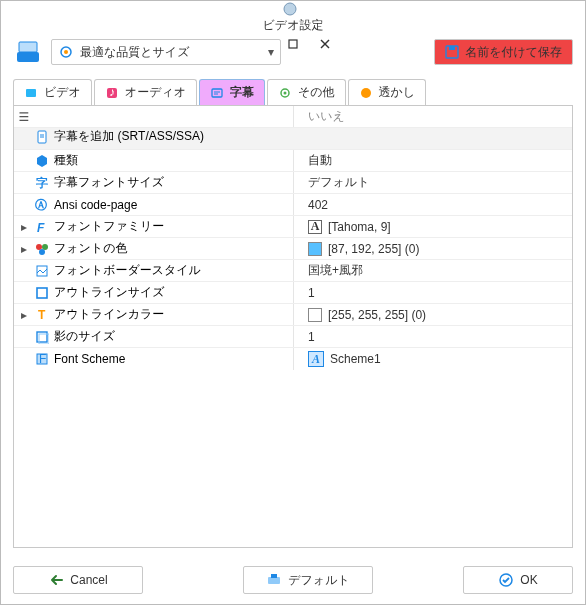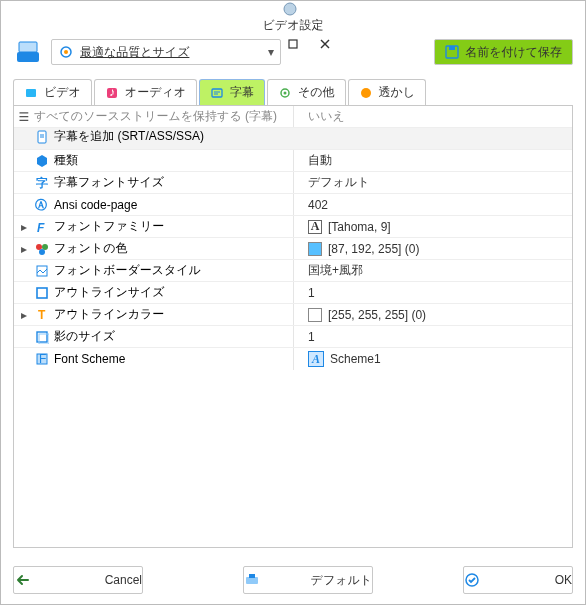--- a/index.html
+++ b/index.html
@@ -6,41 +6,41 @@
   body { margin: 0; background: #fff; width: 586px; height: 605px; border: 1px solid #bbb; display: flex; flex-direction: column; }
   .titlebar { height: 28px; display: flex; align-items: center; padding: 0 6px; flex-direction: column; }
   .titlebar .appicon { width: 16px; height: 16px; margin-right: 6px; display:flex; align-items:center; justify-content:center; }
   .titlebar .title { flex: 1; color: #333; }
   .winbtns { display: flex; gap: 4px; }
   .winbtn { width: 28px; height: 20px; display: flex; align-items: center; justify-content: center; color: #333; }
   .toolbar { height: 46px; display: flex; align-items: center; padding: 6px 12px; gap: 8px; }
   .bigicon { width: 30px; height: 30px; display:flex; align-items:center; justify-content:center; }
   .qualitysel { flex: 0 0 230px; height: 26px; border: 1px solid #c8c8c8; border-radius: 2px; display: flex; align-items: center; padding: 0 6px; background: #fff; }
   .qualitysel .qicon { width:16px; height:16px; margin-right:6px; display:flex; align-items:center; justify-content:center; }
-  .qualitysel .qtext { flex: 1; color: #333; text-decoration: underline; }
+  .qualitysel .qtext { flex: 1; color: #333; }
   .qualitysel .caret { color: #555; }
   .spacer { flex: 1; }
-  .savebtn { height: 26px; border: 1px solid #c8c8c8; border-radius: 2px; padding: 0 10px; display: flex; align-items: center; gap: 6px; background: #84cc16; color: #333; }
+  .savebtn { height: 26px; border: 1px solid #c8c8c8; border-radius: 2px; padding: 0 10px; display: flex; align-items: center; gap: 6px; background: #ef4444; color: #333; }
   .savebtn .saveicon { color:#1e88e5; }
   .tabs { display: flex; padding: 4px 28px 0 12px; gap: 2px; }
   .tab { height: 26px; border: 1px solid #c8c8c8; border-bottom: none; border-radius: 3px 3px 0 0; padding: 0 10px; display: flex; align-items: center; gap: 6px; background: #fff; color: #333; }
-  .tab.active { background: #bef264; border-color: #8fb8e6; }
+  .tab.active { background: #f0abfc; border-color: #8fb8e6; font-weight: bold; }
   .tabicon { width:14px; height:14px; display:flex; align-items:center; justify-content:center; }
   .grid { flex: 1; margin: 0 12px 8px 12px; border: 1px solid #c8c8c8; overflow: hidden; }
   .row { display: flex; height: 22px; align-items: stretch; border-bottom: 1px solid #eee; }
   .row:last-child { border-bottom: none; }
   .cell-l { width: 50%; display: flex; align-items: center; padding-left: 4px; gap: 4px; }
   .cell-r { width: 50%; display: flex; align-items: center; padding-left: 14px; border-left: 1px solid #e5e5e5; color:#333; gap:6px; }
   .exp { width: 12px; display:flex; align-items:center; justify-content:center; color:#555; }
   .rowicon { width:16px; height:16px; display:flex; align-items:center; justify-content:center; }
   .row.header .cell-l, .row.header .cell-r { color:#888; }
   .row.section { background: #f3f3f3; flex-direction: column; }
   .colorchip { width:14px; height:14px; border:1px solid #888; }
   .footer { height: 48px; display:flex; align-items:center; padding: 0 12px; gap: 10px; }
-  .fbtn { width: 130px; height: 28px; border:1px solid #c8c8c8; border-radius:2px; background:#fff; display:flex; align-items:center; justify-content:space-between; gap:6px; color:#333; }
+  .fbtn { width: 130px; height: 28px; border:1px solid #c8c8c8; border-radius:2px; background:#fff; display:flex; align-items:center; justify-content:center; gap:6px; color:#333; }
   .fbtn.ok { margin-left:auto; width:110px; }
   svg { display:block; }
 </style>
 </head>
 <body>
 
 <div class="titlebar">
   <span class="appicon">
     <svg width="16" height="16">
         <circle cx="8" cy="8" r="6" fill="#bcd3e6" stroke="#7798b6"></circle>
@@ -141,21 +141,20 @@
       </span>
     <span>透かし</span>
   </div>
 </div>
 
 <div class="grid">
 
   <div class="row header">
     <div class="cell-l">
       <span class="exp">☰</span>
-      <span>すべてのソースストリームを保持する (字幕)</span>
     </div>
     <div class="cell-r">
         <span>いいえ</span>
       </div>
   </div>
 
   <div class="row section">
     <div class="cell-l">
       <span class="exp"></span>
       <span class="rowicon">

